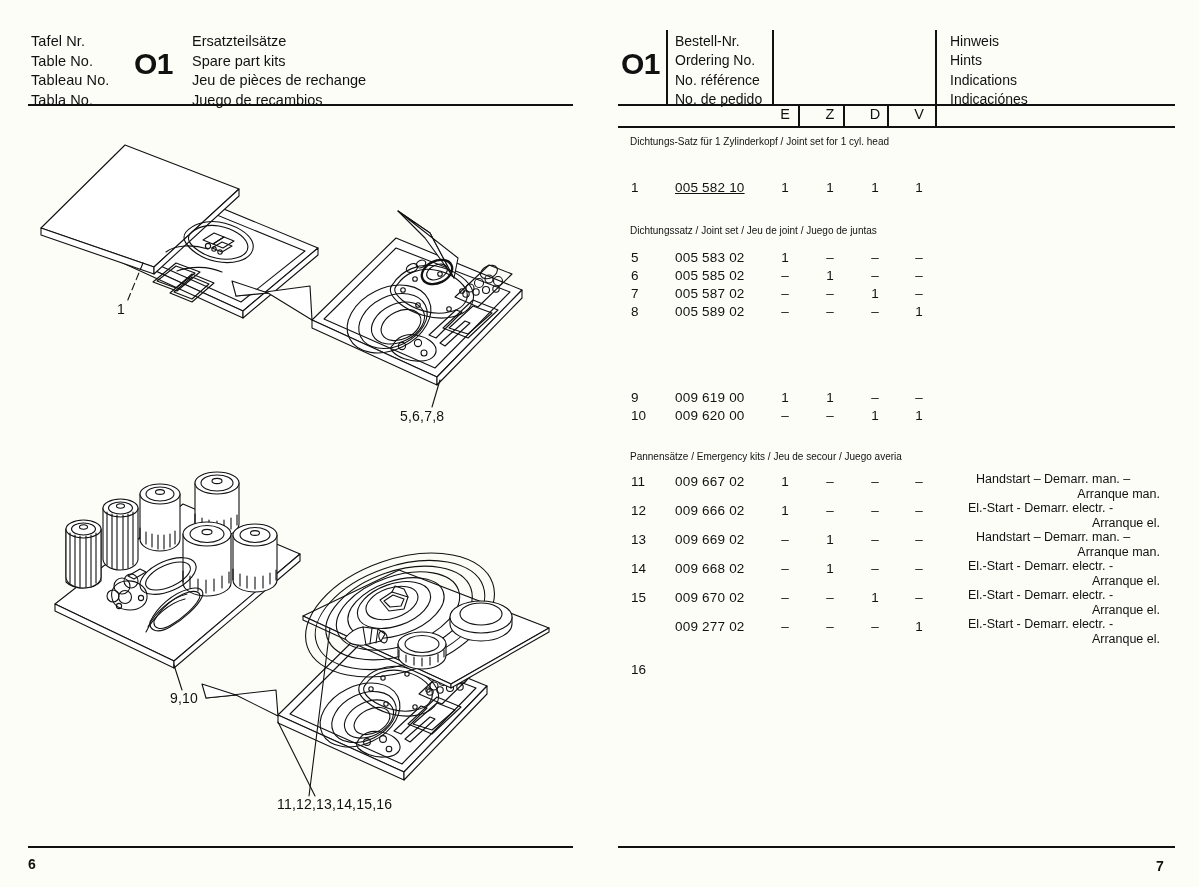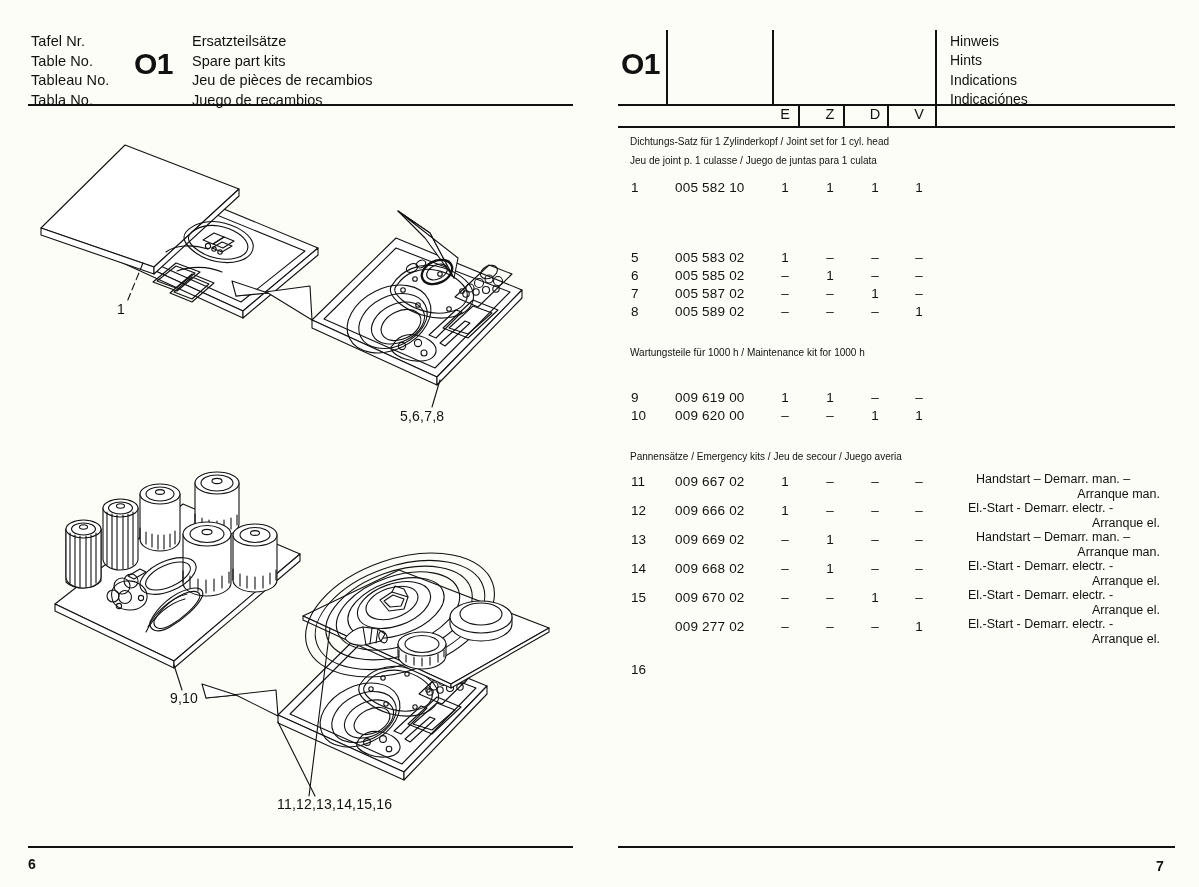--- a/index.html
+++ b/index.html
@@ -130,21 +130,21 @@
       <div>Table No.</div>
       <div>Tableau No.</div>
       <div>Tabla No.</div>
     </div>
 
     <div class="hdr-tablenum" style="left:134px; top:47px;">O1</div>
 
     <div class="hdr-title-col" style="left:192px; top:32px;">
       <div>Ersatzteilsätze</div>
       <div>Spare part kits</div>
-      <div>Jeu de pièces de recambios</div>
+      <div>Jeu de pièces de rechange</div>
       <div>Juego de recambios</div>
     </div>
 
     <div class="rule" style="left:28px; top:104px; width:545px; height:2px;"></div>
 
     <svg class="art" width="600" height="887" viewBox="0 0 600 887" fill="none" stroke="#111" stroke-width="1.1" stroke-linejoin="round" stroke-linecap="round">
 
       <g>
 
         <path d="M114,252 L190,195 L318,248 L243,311 Z" fill="#fff"></path>
@@ -408,20 +408,26 @@
   </div>
 
   <div id="right-page">
 
     <div class="hdr-tablenum" style="left:21px; top:47px;">O1</div>
 
     <div class="vrule" style="left:66px; top:30px; height:74px;"></div>
     <div class="vrule" style="left:172px; top:30px; height:74px;"></div>
     <div class="vrule" style="left:335px; top:30px; height:74px;"></div>
 
+    <div class="rhdr-cell" style="left:75px; top:32px;">
+      <div>Bestell-Nr.</div>
+      <div>Ordering No.</div>
+      <div>No. référence</div>
+      <div>No. de pedido</div>
+    </div>
 
 
     <div class="rhdr-cell" style="left:350px; top:32px;">
       <div>Hinweis</div>
       <div>Hints</div>
       <div>Indications</div>
       <div>Indicaciónes</div>
     </div>
 
     <div class="rule" style="left:18px; top:104px; width:557px; height:1.8px;"></div>
@@ -433,32 +439,34 @@
 
     <div class="vrule" style="left:198px; top:104px; height:22px;"></div>
     <div class="vrule" style="left:243px; top:104px; height:22px;"></div>
     <div class="vrule" style="left:287px; top:104px; height:22px;"></div>
     <div class="vrule" style="left:335px; top:104px; height:22px;"></div>
 
     <div class="rule" style="left:18px; top:126px; width:557px; height:1.8px;"></div>
 
     <div class="sect-title" style="left:30px; top:132px;">
       <div>Dichtungs-Satz für 1 Zylinderkopf / Joint set for 1 cyl. head</div>
-      <div>Jeu de joint p. 1 culasse / Juego de juntas para 1 culata</div>
     </div>
 
     <div>
       <div class="row-pos" style="left:31px; top:180px;">1</div>
-      <div class="row-num" style="left:75px; top:180px;">005 582 10</div>
+      <div class="row-num" style="left:75px; top:180px;text-decoration:underline;">005 582 10</div>
       <div class="row-qty" style="left:172px; top:180px;">1</div>
       <div class="row-qty" style="left:217px; top:180px;">1</div>
       <div class="row-qty" style="left:262px; top:180px;">1</div>
       <div class="row-qty" style="left:306px; top:180px;">1</div>
     </div>
 
+    <div class="sect-title" style="left:30px; top:221px;">
+      <div>Dichtungssatz / Joint set / Jeu de joint / Juego de juntas</div>
+    </div>
     <div>
       <div class="row-pos" style="left:31px; top:250px;">5</div>
       <div class="row-num" style="left:75px; top:250px;">005 583 02</div>
       <div class="row-qty" style="left:172px; top:250px;">1</div>
       <div class="row-qty" style="left:217px; top:250px;">–</div>
       <div class="row-qty" style="left:262px; top:250px;">–</div>
       <div class="row-qty" style="left:306px; top:250px;">–</div>
     </div>
     <div>
       <div class="row-pos" style="left:31px; top:268px;">6</div>
@@ -479,21 +487,20 @@
     <div>
       <div class="row-pos" style="left:31px; top:304px;">8</div>
       <div class="row-num" style="left:75px; top:304px;">005 589 02</div>
       <div class="row-qty" style="left:172px; top:304px;">–</div>
       <div class="row-qty" style="left:217px; top:304px;">–</div>
       <div class="row-qty" style="left:262px; top:304px;">–</div>
       <div class="row-qty" style="left:306px; top:304px;">1</div>
     </div>
 
     <div class="sect-title" style="left:30px; top:343px;">
-      <div>Wartungsteile für 1000 h / Maintenance kit for 1000 h</div>
     </div>
     <div>
       <div class="row-pos" style="left:31px; top:390px;">9</div>
       <div class="row-num" style="left:75px; top:390px;">009 619 00</div>
       <div class="row-qty" style="left:172px; top:390px;">1</div>
       <div class="row-qty" style="left:217px; top:390px;">1</div>
       <div class="row-qty" style="left:262px; top:390px;">–</div>
       <div class="row-qty" style="left:306px; top:390px;">–</div>
     </div>
     <div>

